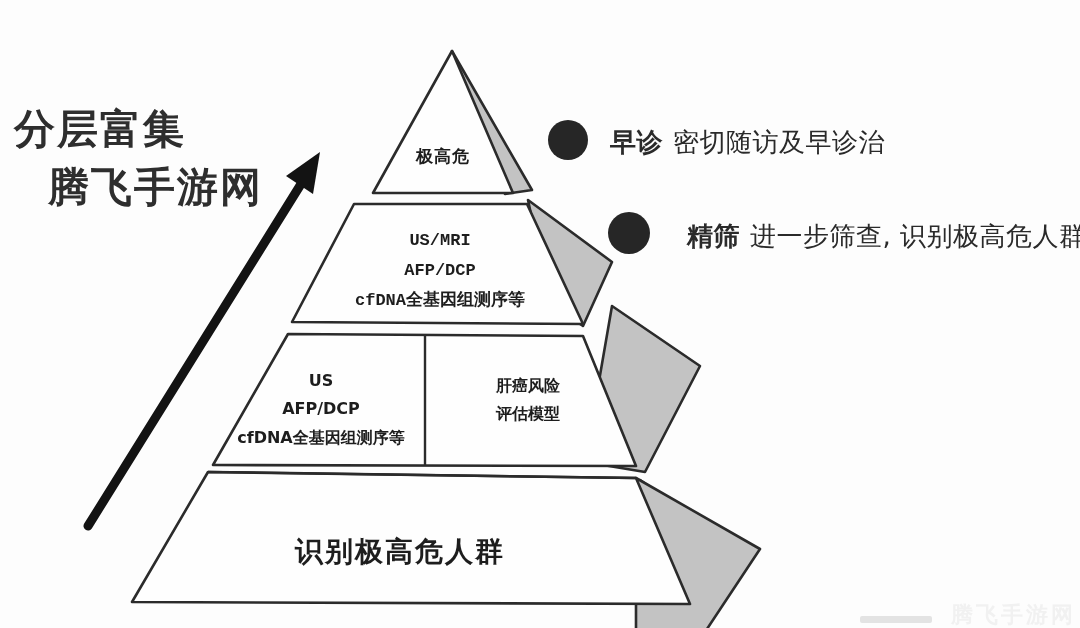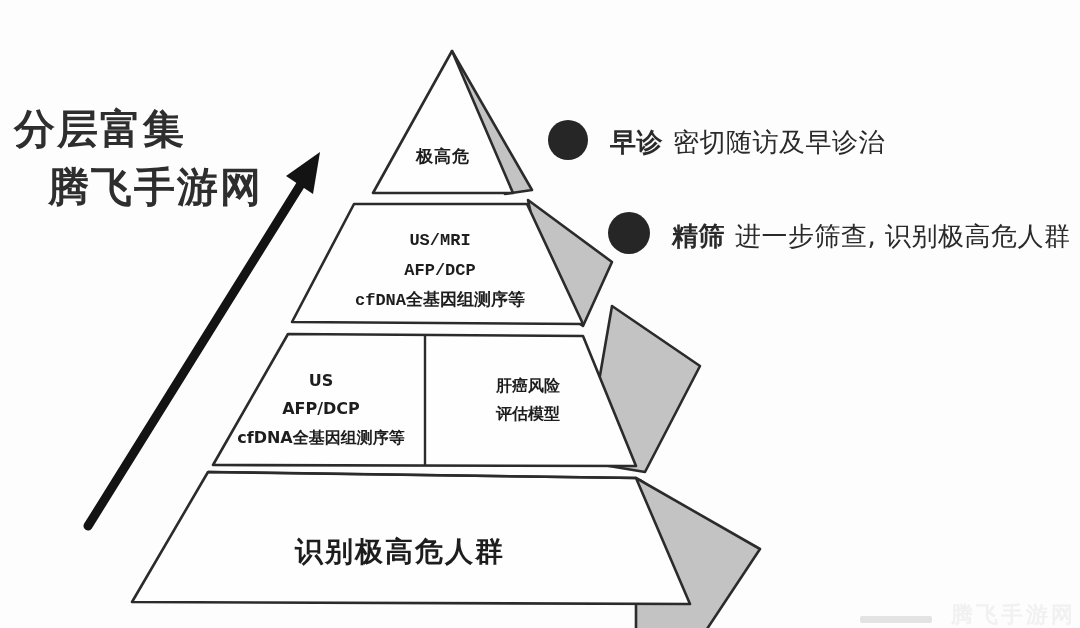--- a/index.html
+++ b/index.html
@@ -79,21 +79,21 @@
     top: 96px;
     width: 532px;
   }
   .legend-row {
     display: flex;
     align-items: flex-end;
     height: 56px;
     white-space: nowrap;
   }
   .legend-row.r1 { margin-top: 4px; }
-  .legend-row.r2 { margin-top: 38px; margin-left: 60px; }
+  .legend-row.r2 { margin-top: 38px; margin-left: 60px; gap: 15px; }
   .legend-row.r3 { margin-top: 40px; margin-left: 116px; }
   .dot {
     width: 40px;
     height: 40px;
     border-radius: 50%;
     background: #262626;
     flex: 0 0 auto;
   }
   .legend-row.r2 .dot { width: 42px; height: 42px; }
   .legend-row.r3 .dot { width: 42px; height: 42px; }

